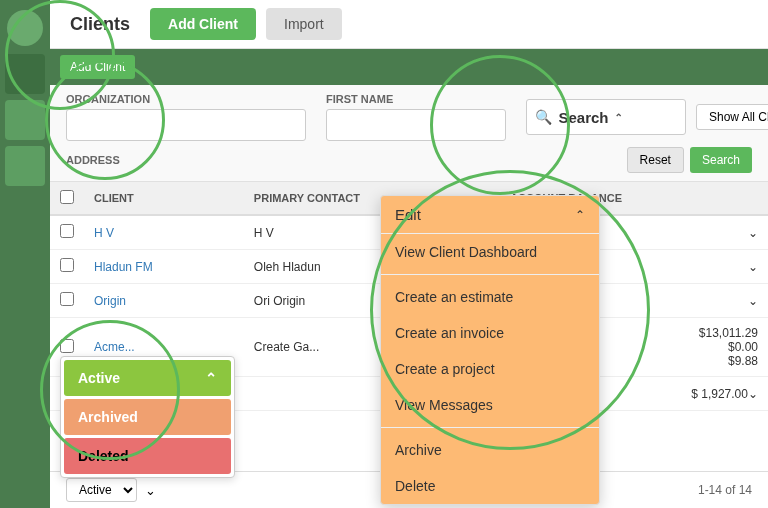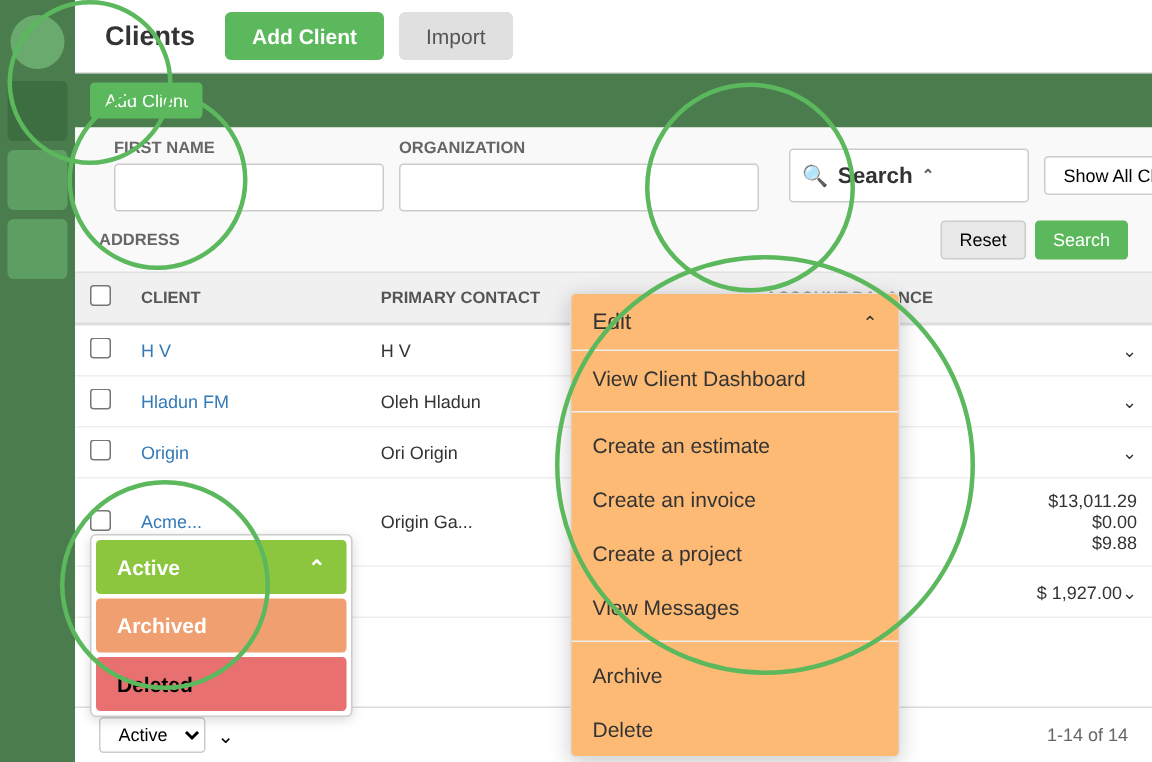--- a/index.html
+++ b/index.html
@@ -110,27 +110,27 @@
       <button class="btn-add-client">Add Client</button>
       <button class="btn-import">Import</button>
     </div>
 
     <div class="sub-header">
       <button class="btn-add-client-small">Add Client</button>
     </div>
 
     <div class="filter-bar">
       <div class="filter-row">
+        <div style="display:flex; flex-direction:column; gap:4px;">
+          <span class="filter-label">ORGANIZATION</span>
+          <input class="filter-input" type="text" style="">
+        </div>
         <div style="display:flex; flex-direction:column; gap:4px; margin-left:10px;">
           <span class="filter-label">FIRST NAME</span>
           <input class="filter-input-sm" type="text" style="">
-        </div>
-        <div style="display:flex; flex-direction:column; gap:4px;">
-          <span class="filter-label">ORGANIZATION</span>
-          <input class="filter-input" type="text" style="">
         </div>
         <div style="display:flex; flex-direction:column; gap:4px; margin-left:10px;">
           <div class="search-box">
             <span class="search-icon">🔍</span>
             <span>Search</span>
             <span class="chevron-up">⌃</span>
           </div>
         </div>
         <div class="filter-right">
           <select class="show-all-select">
@@ -178,21 +178,21 @@
             <td class="checkbox-col"><input type="checkbox" class="checkbox" style=""></td>
             <td>Origin</td>
             <td class="plain">Ori Origin</td>
             <td class="plain">
                 <span style="float:right;">⌄</span>
               </td>
           </tr>
           <tr>
             <td class="checkbox-col"><input type="checkbox" class="checkbox" style=""></td>
             <td>Acme...</td>
-            <td class="plain">Origin Ga...</td>
+            <td class="plain">Create Ga...</td>
             <td class="plain" style="text-align:right;">$13,011.29<br>$0.00<br>$9.88</td>
           </tr>
           <tr>
             <td class="checkbox-col"><input type="checkbox" class="checkbox" style=""></td>
             <td>Gr...</td>
             <td class="plain"></td>
             <td class="plain" style="text-align:right;">$ 1,927.00 <span style="float:right;">⌄</span></td>
           </tr>
         </tbody>
       </table>

